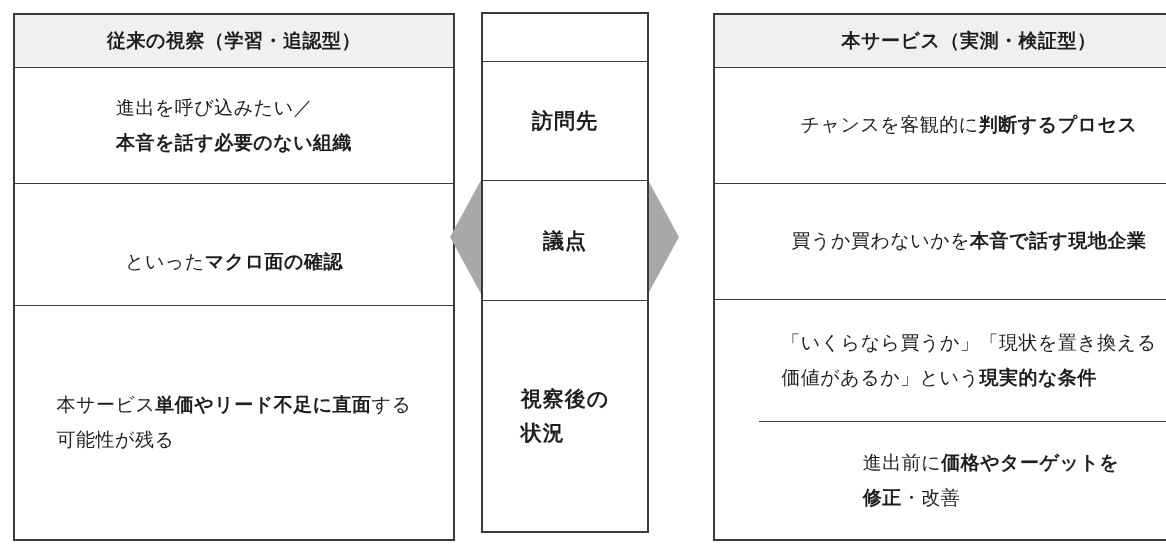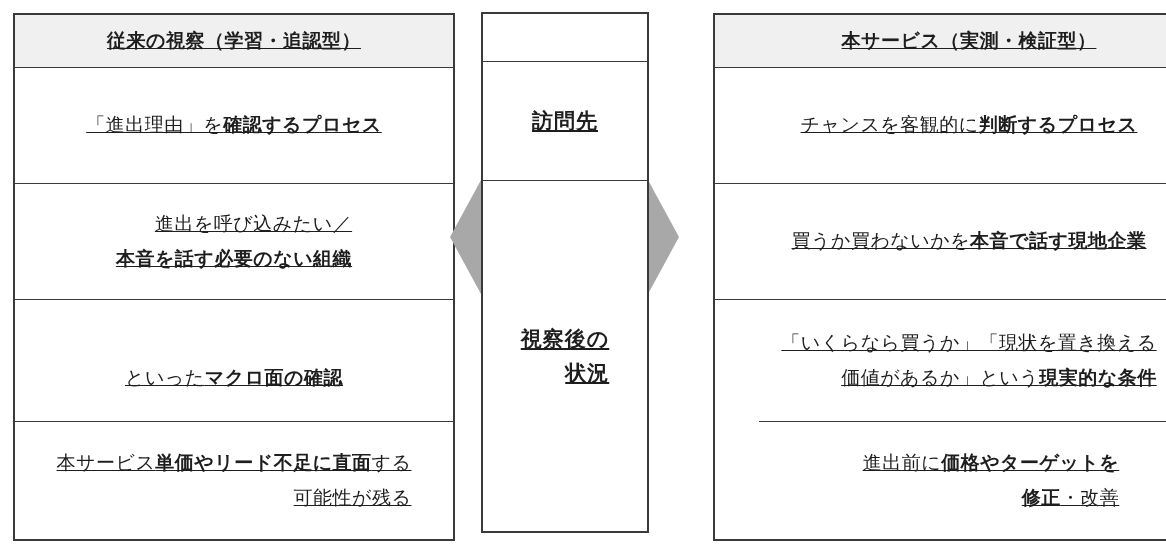--- a/index.html
+++ b/index.html
@@ -25,23 +25,22 @@
     position:absolute;
     display:flex;
     flex-direction:column;
     border:2px solid var(--border);
     background:#ffffff;
   }
   .cell{
     display:flex;
     align-items:center;
     justify-content:center;
-    text-align:right;
+    text-align:left;
     flex:0 0 auto;
-    text-decoration:underline;
   }
   .cell + .cell{
     border-top:1.5px solid var(--border);
   }
   .cell.head{
     background:var(--header-bg);
     font-weight:700;
     font-size:19px;
     letter-spacing:0.5px;
   }
@@ -98,40 +97,38 @@
     border-left:31px solid var(--arrow);
   }
 </style>
 </head>
 <body>
 
 <div class="stage">
 
   <div class="table left-table">
     <div class="cell head">従来の視察（学習・追認型）</div>
-    <div class="cell body r1">
-        <div><span>「進出理由」を</span><b>確認するプロセス</b></div>
-      </div>
     <div class="cell body r2">
         <div><span>進出を呼び込みたい／</span><br><b>本音を話す必要のない組織</b></div>
       </div>
     <div class="cell body r3">
         <div><br><span>といった</span><b>マクロ面の確認</b></div>
       </div>
     <div class="cell body r4">
         <div><span>本サービス</span><b>単価やリード不足に直面</b><span>する</span><br><span>可能性が残る</span></div>
       </div>
   </div>
 
   <div class="arrow left"></div>
   <div class="arrow right"></div>
 
   <div class="table center-table">
     <div class="cell spacer"></div>
     <div class="cell label l2">訪問先</div>
+    <div class="cell label l3">議点</div>
     <div class="cell label l4">視察後の
 状況</div>
   </div>
 
   <div class="table right-table">
     <div class="cell head">本サービス（実測・検証型）</div>
     <div class="cell body r1">
         <div><span>チャンスを客観的に</span><b>判断するプロセス</b></div>
       </div>
     <div class="cell body r2">

